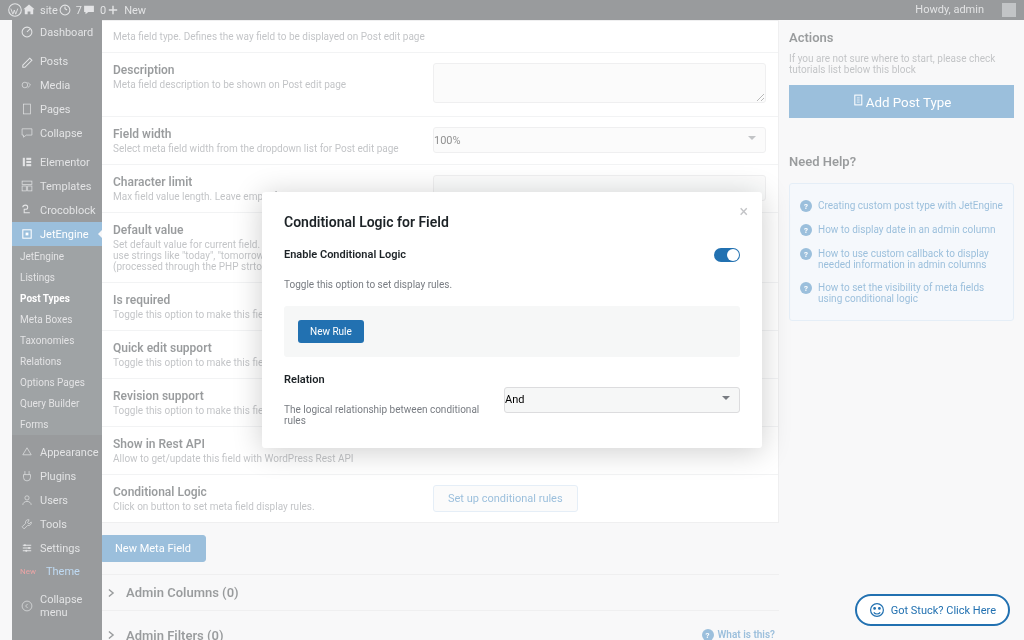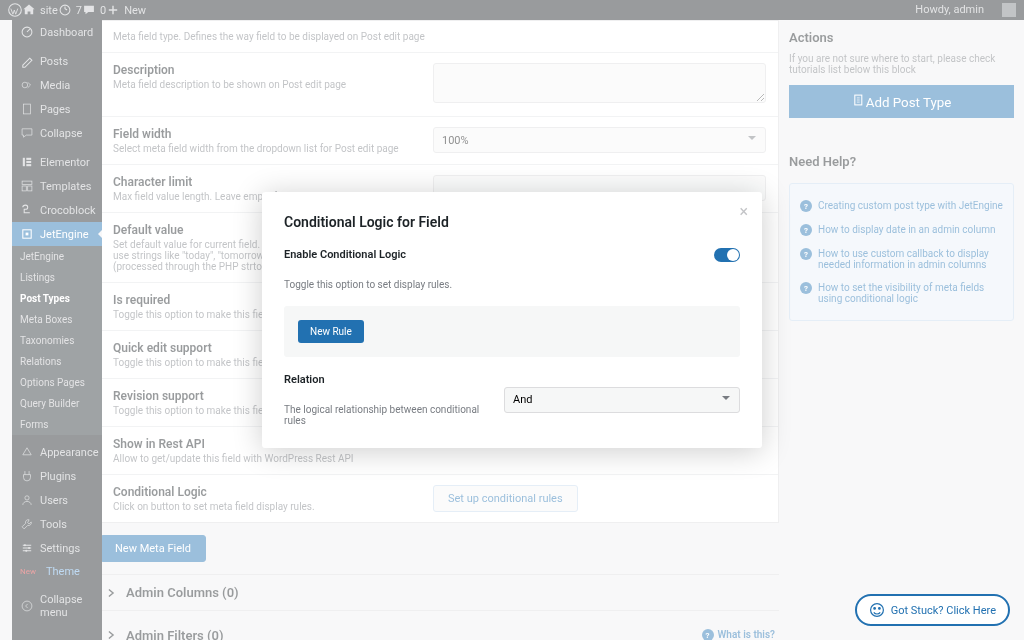--- a/index.html
+++ b/index.html
@@ -23,21 +23,21 @@
 .content{margin-left:90px;margin-top:20px;padding:0;height:calc(640px - 20px);overflow-y:auto;display:flex}
 .main{flex:1;padding:0 10px}
 .aside{width:235px;padding:10px 10px 0 0}
 .field-row{display:flex;padding:10px 12px;border-bottom:1px solid #e2e4e7;background:#fff}
 .field-card{background:#fff;border:1px solid #dcdcde;margin:0 0 0 0}
 .field-left{flex:0 0 320px}
 .field-title{font-size:12px;font-weight:600;color:#1d2327;margin-bottom:2px}
 .field-desc{font-size:10px;color:#787c82}
 .field-right{flex:1}
 .field-input{width:100%;background:#f6f7f7;border:1px solid #dcdcde;border-radius:3px;height:26px;padding:0 8px;font-size:11px}
-.select{width:100%;background:#f6f7f7;border:1px solid #dcdcde;border-radius:3px;height:26px;padding:0 8px;font-size:11px;appearance:none;position:relative}
+.select{width:100%;background:#f6f7f7;border:1px solid #dcdcde;border-radius:3px;height:26px;padding:0 0;font-size:11px;appearance:none;position:relative}
 .select-wrap{position:relative}
 .select-wrap::after{content:'';position:absolute;right:10px;top:50%;transform:translateY(-50%);border:4px solid transparent;border-top-color:#787c82}
 .btn{display:inline-flex;align-items:center;gap:6px;padding:6px 14px;border-radius:3px;font-size:11px;cursor:pointer;border:1px solid}
 .btn-primary{background:#2271b1;color:#fff;border-color:#2271b1}
 .btn-pale{background:#f6f7f7;color:#2271b1;border-color:#c5d9ed}
 .btn-pale-big{background:#2271b1;color:#fff;border:none;padding:8px 9px;width:100%;justify-content:center;border-radius:0}
 .new-meta{margin:12px 0}
 .accordion-row{display:flex;align-items:center;padding:10px 4px;font-size:13px;font-weight:600;color:#1d2327;cursor:pointer;border-top:1px solid #dcdcde}
 .chev{width:14px;height:14px;margin-right:8px}
 .aside h3{font-size:13px;font-weight:600;margin-bottom:8px;color:#1d2327}

